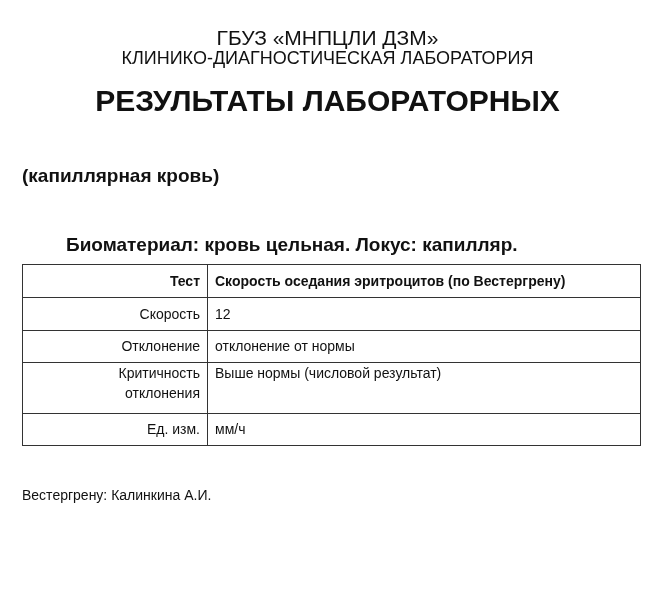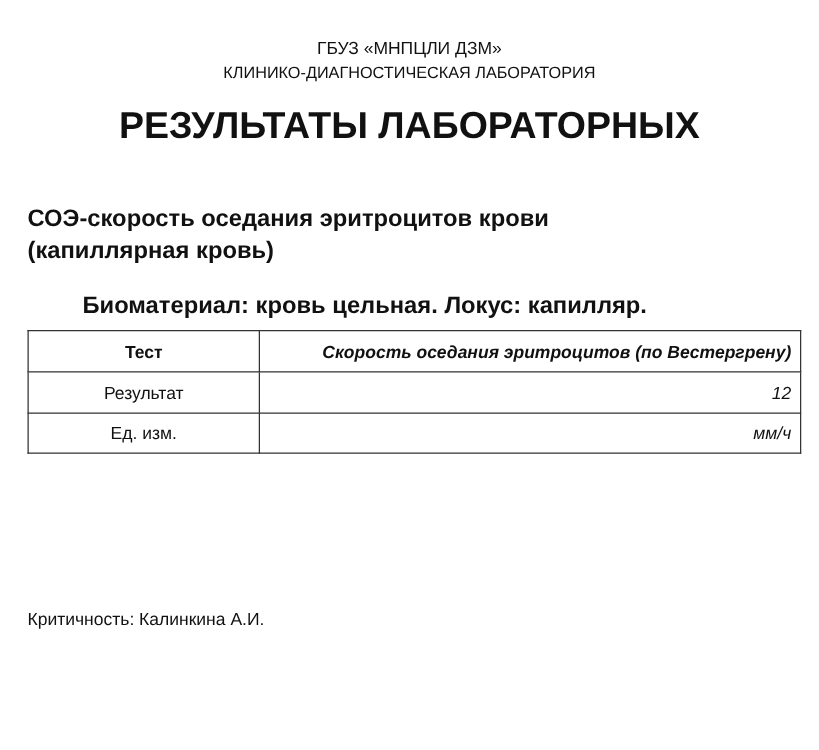--- a/index.html
+++ b/index.html
@@ -2,25 +2,25 @@
 <html><head>
 <meta charset="utf-8">
 <style>
   html, body { margin: 0; padding: 0; background: #ffffff; }
   body {
     width: 655px; height: 600px; position: relative; overflow: hidden;
     font-family: "Liberation Sans", sans-serif; color: #111111;
   }
   .org-name {
     position: absolute; left: 0; width: 655px; top: 26px;
-    text-align: center; font-size: 14px; line-height: 24px;
+    text-align: center; font-size: 21px; line-height: 24px;
   }
   .org-sub {
     position: absolute; left: 0; width: 655px; top: 50px;
-    text-align: center; font-size: 13px; line-height: 16px;
+    text-align: center; font-size: 18px; line-height: 16px;
   }
   .doc-title {
     position: absolute; left: 0; width: 655px; top: 87px;
     text-align: center; font-size: 30px; font-weight: bold; line-height: 28px;
   }
   .test-name {
     position: absolute; left: 22px; width: 620px; top: 163px;
     font-size: 19px; font-weight: bold; line-height: 25px;
   }
   .biomaterial {
@@ -28,22 +28,22 @@
     font-size: 19px; font-weight: bold; line-height: 22px; margin-left: 44px;
   }
   table.results {
     position: absolute; left: 22px; top: 264px; width: 619px;
     border-collapse: collapse; font-size: 14px;
   }
   table.results td, table.results th {
     border: 1.5px solid #333333; padding: 0 7px; vertical-align: top;
   }
   table.results th { font-weight: bold; }
-  .col-label { width: 170px; text-align: center; margin-top: 40px; }
-  .col-value { text-align: right; font-style: italic; }
+  .col-label { width: 170px; text-align: right; margin-top: 40px; }
+  .col-value { text-align: left; }
   .r-h td, .r-h th { height: 32px; line-height: 32px; }
   .r-1 td { height: 32px; line-height: 32px; }
   .r-2 td { height: 32px; line-height: 32px; }
   .r-3 td { height: 31px; line-height: 31px; }
   .r-4 td { height: 51px; line-height: 20px; padding-top: 5px; padding-bottom: 0; box-sizing: border-box; }
   .r-5 td { height: 31px; line-height: 31px; }
   .executor {
     position: absolute; left: 22px; top: 487px;
     font-size: 14px; line-height: 17px;
   }
@@ -52,36 +52,46 @@
 <body>
 
 <div class="org-name">ГБУЗ «МНПЦЛИ ДЗМ»</div>
 <div class="org-sub">КЛИНИКО-ДИАГНОСТИЧЕСКАЯ ЛАБОРАТОРИЯ</div>
 
 <div class="doc-title">
   <div>РЕЗУЛЬТАТЫ ЛАБОРАТОРНЫХ</div>
 </div>
 
 <div class="test-name">
-  <div>СОЭ-скорость оседания эритроцитов крови</div>
   <div>(капиллярная кровь)</div>
 </div>
 
 <div class="biomaterial">Биоматериал: кровь цельная. Локус: капилляр.</div>
 
 <table class="results">
   <tbody>
       <tr class="r-h">
     <th class="col-label">Тест</th>
     <th class="col-value">Скорость оседания эритроцитов (по Вестергрену)</th>
   </tr>
   <tr class="r-1">
-    <td class="col-label">Результат</td>
+    <td class="col-label">Скорость</td>
     <td class="col-value">12</td>
+  </tr>
+  <tr class="r-3">
+    <td class="col-label">Отклонение</td>
+    <td class="col-value">отклонение от нормы</td>
+  </tr>
+  <tr class="r-4">
+    <td class="col-label">
+      <div>Критичность</div>
+      <div>отклонения</div>
+    </td>
+    <td class="col-value">Выше нормы (числовой результат)</td>
   </tr>
   <tr class="r-5">
     <td class="col-label">Ед. изм.</td>
     <td class="col-value">мм/ч</td>
   </tr>
 </tbody>
   </table>
 
-<div class="executor">Критичность: Калинкина А.И.</div>
+<div class="executor">Вестергрену: Калинкина А.И.</div>
 
 </body></html>

